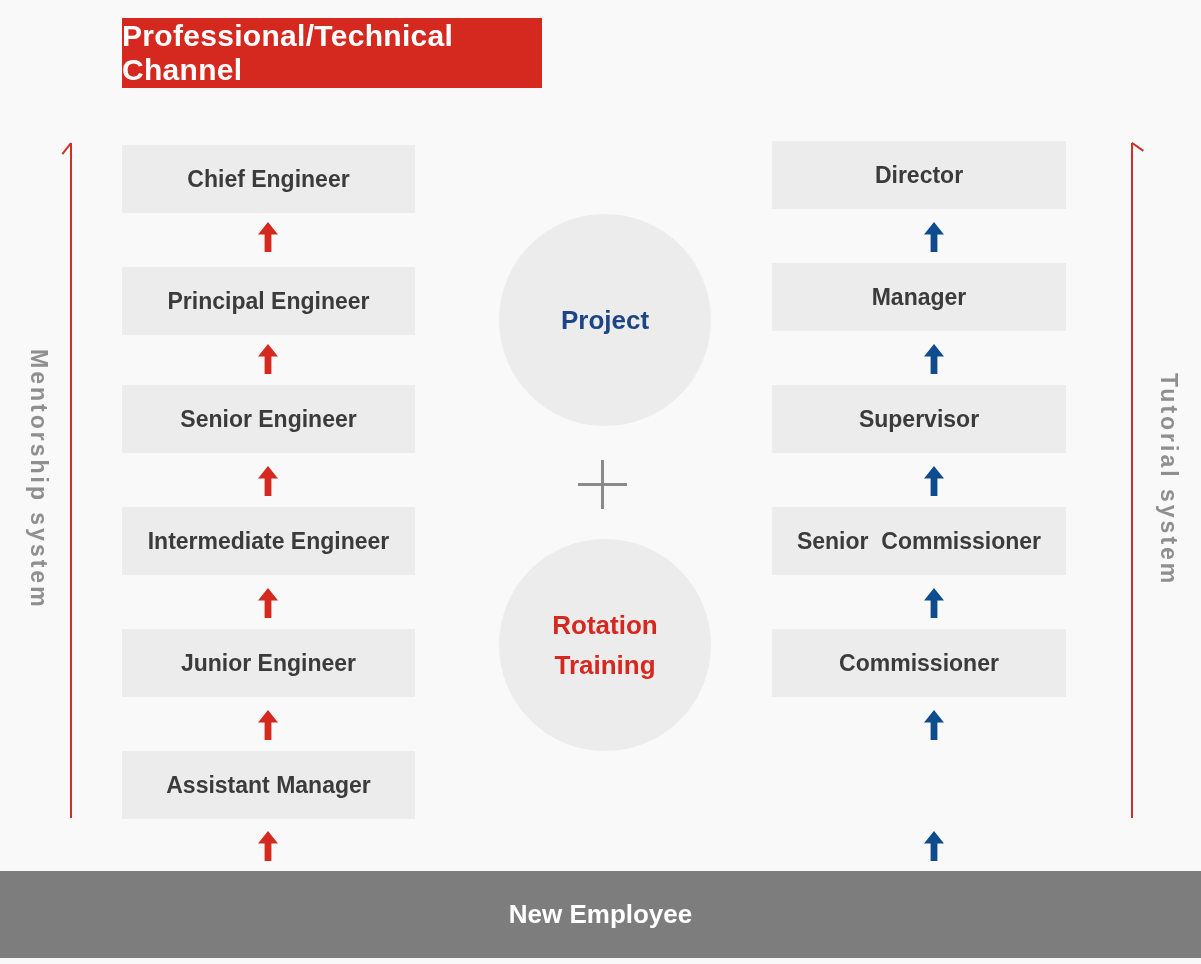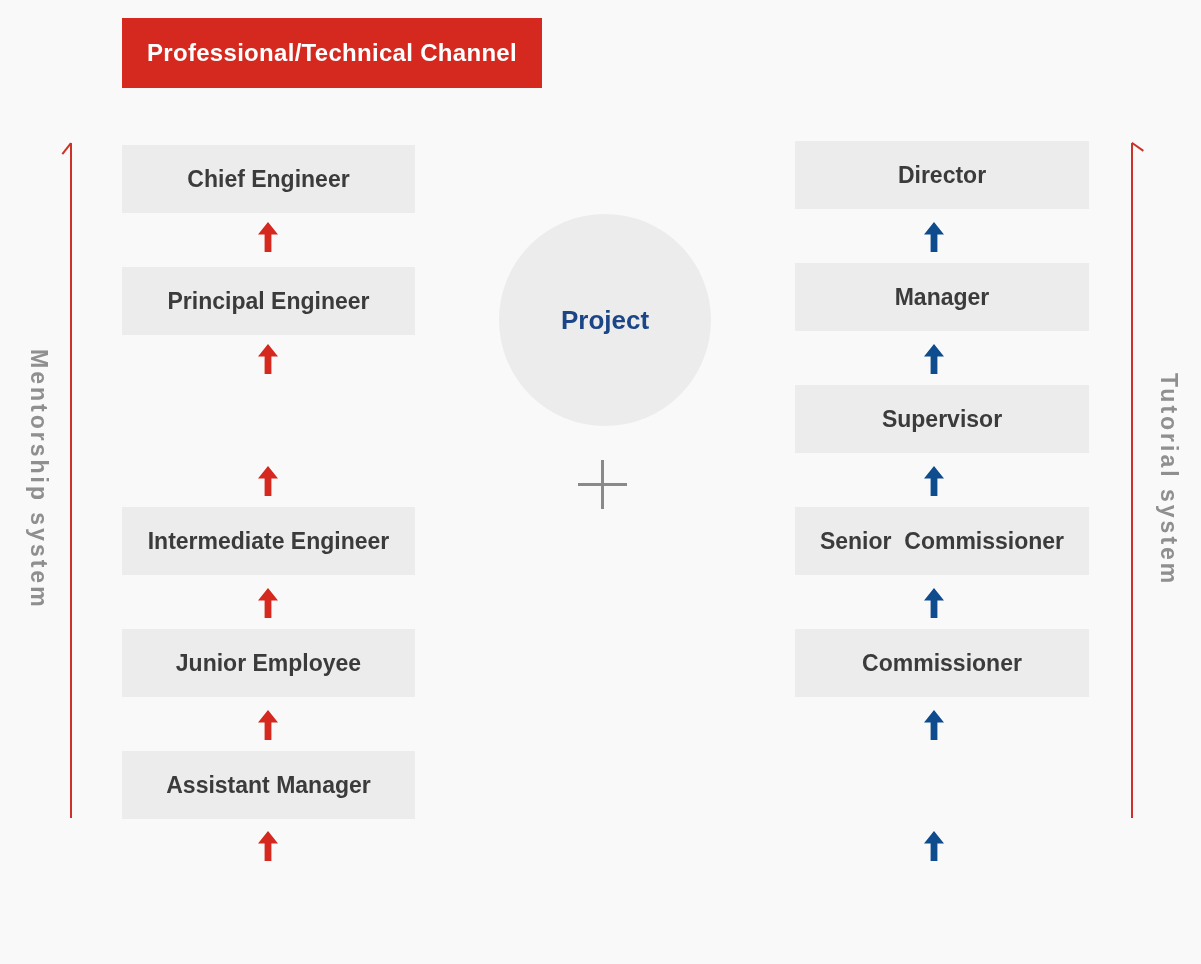--- a/index.html
+++ b/index.html
@@ -1,27 +1,27 @@
 <!DOCTYPE html>
 <html><head>
 <meta charset="utf-8">
 <style>
   html,body{margin:0;padding:0;}
   body{font-family:"Liberation Sans","DejaVu Sans",sans-serif;background:#f9f9f9;}
   .canvas{position:relative;width:1201px;height:964px;background:#f9f9f9;overflow:hidden;}
 
   .header{position:absolute;top:18px;width:420px;height:70px;display:flex;align-items:center;justify-content:center;
-          color:#ffffff;font-size:24px;font-weight:bold;letter-spacing:.3px;}
+          color:#ffffff;font-size:30px;font-weight:bold;letter-spacing:.3px;}
   .header.red{left:122px;background:#d5281e;}
   .header.blue{left:661px;background:#164a8b;}
 
   .box{position:absolute;width:293px;height:68px;background:#ececec;color:#3b3b3b;
        display:flex;align-items:center;justify-content:center;font-size:23px;font-weight:bold;white-space:pre-wrap;}
   .box.l{left:122px;}
-  .box.r{left:795px;width:294px;}
+  .box.r{left:772px;width:294px;}
 
   .arrow{position:absolute;width:20px;height:30px;
          clip-path:polygon(50% 0%,100% 42%,67% 42%,67% 100%,33% 100%,0% 42%,0% 42%);
          }
   .arrow{clip-path:polygon(50% 0%,100% 42%,67% 42%,67% 100%,33% 100%,33% 42%,0% 42%);}
   .arrow.red-a{background:#d5281e;left:258px;}
   .arrow.blue-a{background:#0f4c8e;left:924px;}
 
   .circle{position:absolute;width:212px;height:212px;border-radius:50%;background:#ececec;
           display:flex;flex-direction:column;align-items:center;justify-content:center;
@@ -50,22 +50,23 @@
 </style>
 </head>
 <body>
 
 <div class="canvas">
 
   <div class="header red">Professional/Technical Channel</div>
 
   <div class="box l" style="top:145px">Chief Engineer</div>
   <div class="box l" style="top:267px">Principal Engineer</div>
+  <div class="box l" style="top:385px">Senior Engineer</div>
   <div class="box l" style="top:507px">Intermediate Engineer</div>
-  <div class="box l" style="top:629px">Junior Employee</div>
+  <div class="box l" style="top:629px">Junior Engineer</div>
   <div class="box l" style="top:751px">Assistant Manager</div>
 
   <div class="arrow red-a" style="top:222px"></div>
   <div class="arrow red-a" style="top:344px"></div>
   <div class="arrow red-a" style="top:466px"></div>
   <div class="arrow red-a" style="top:588px"></div>
   <div class="arrow red-a" style="top:710px"></div>
   <div class="arrow red-a" style="top:831px"></div>
 
   <div class="box r" style="top:141px">Director</div>
@@ -78,23 +79,30 @@
   <div class="arrow blue-a" style="top:344px"></div>
   <div class="arrow blue-a" style="top:466px"></div>
   <div class="arrow blue-a" style="top:588px"></div>
   <div class="arrow blue-a" style="top:710px"></div>
   <div class="arrow blue-a" style="top:831px"></div>
 
   <div class="circle project">
     <span>Project</span>
   </div>
   <div class="plus"></div>
+  <div class="circle rotation">
+    <span>Rotation</span>
+    <span>Training</span>
+  </div>
 
   <div class="vline left"></div>
   <div class="tick left"></div>
   <div class="vline right"></div>
   <div class="tick right"></div>
 
   <div class="side-label left">Mentorship system</div>
   <div class="side-label right">Tutorial system</div>
 
+  <div class="base-bar">
+    <span>New Employee</span>
+  </div>
 
 </div>
 
 </body></html>

